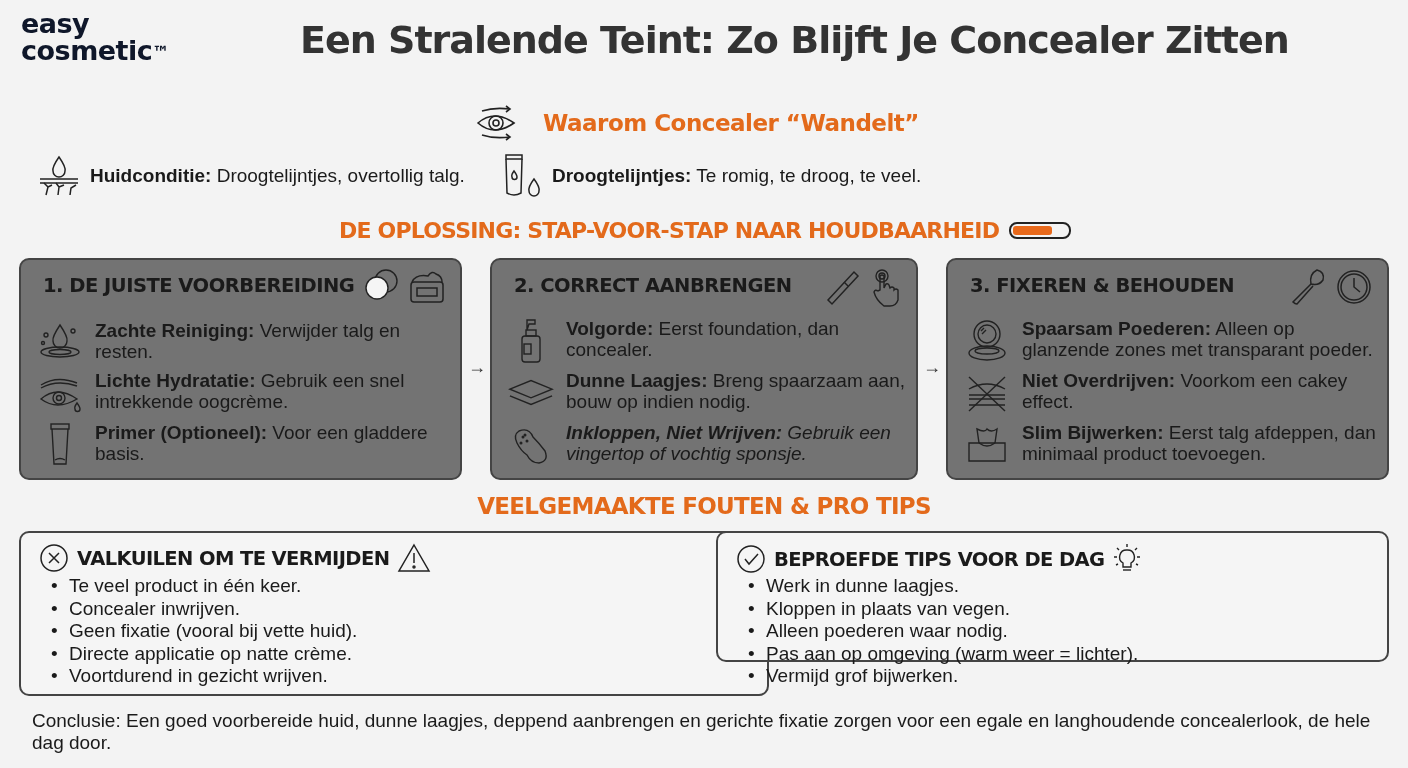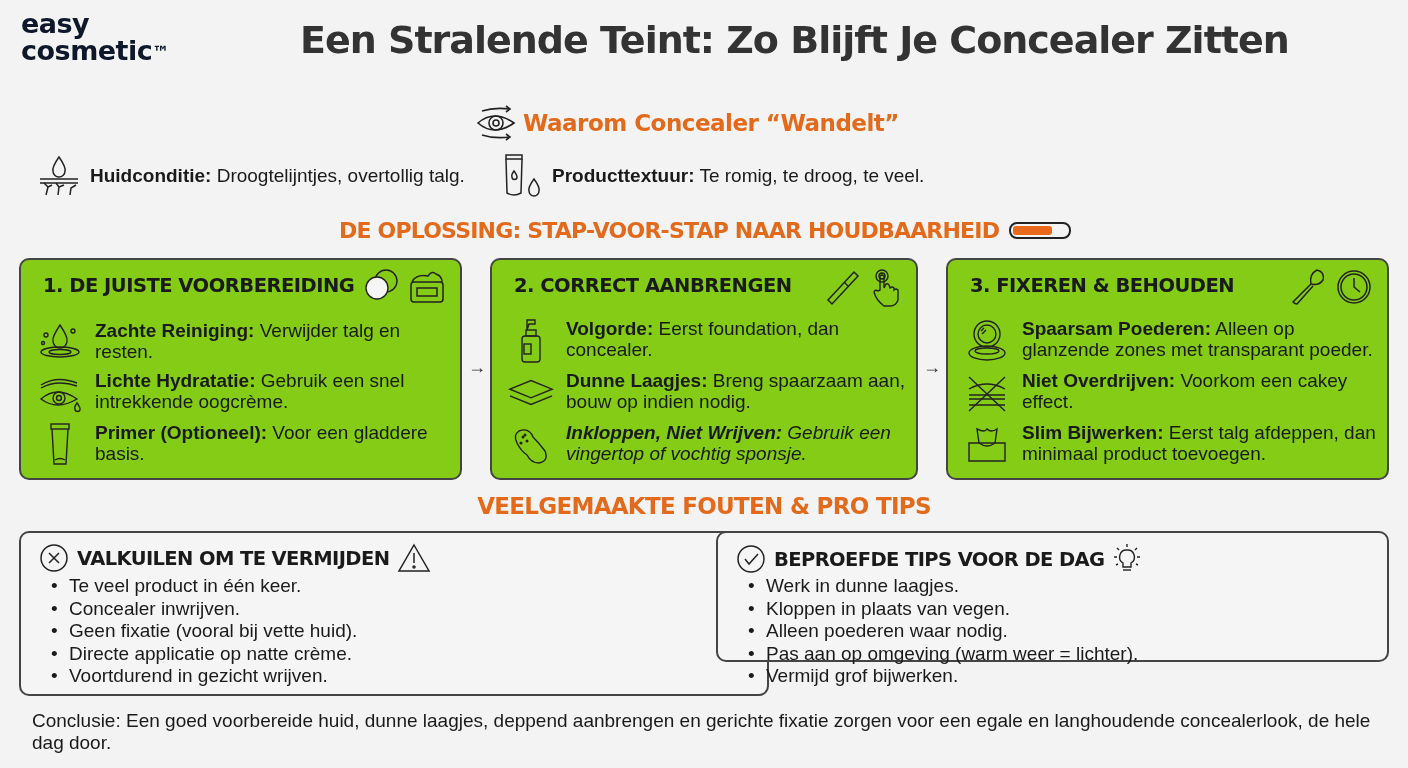--- a/index.html
+++ b/index.html
@@ -4,33 +4,33 @@
 <style>
   * { box-sizing: border-box; margin: 0; padding: 0; }
   html, body { width: 1408px; height: 768px; background: #f3f3f3; overflow: hidden; }
   body { font-family: "Liberation Sans", "DejaVu Sans", sans-serif; color: #1a1a1a; position: relative; }
 
   .logo { position: absolute; left: 21px; top: 10px; font-family: "DejaVu Sans", sans-serif; font-weight: bold; font-size: 27px; line-height: 27px; color: #0f172a; letter-spacing: -0.5px; }
   .logo .tm { font-size: 17px; vertical-align: top; position: relative; top: 2px; }
 
   .main-title { position: absolute; left: 300px; top: 18px; width: 1060px; font-family: "DejaVu Sans", sans-serif; font-weight: bold; font-size: 38px; color: #333; letter-spacing: -1px; white-space: nowrap; }
 
-  .why-title { position: absolute; left: 474px; top: 103px; display: flex; align-items: center; gap: 5px; }
+  .why-title { position: absolute; left: 474px; top: 103px; display: flex; align-items: center; gap: 25px; }
   .why-title span.t { font-family: "DejaVu Sans", sans-serif; font-weight: bold; font-size: 23px; color: #e36a1b; letter-spacing: -0.5px; }
 
   .causes { position: absolute; top: 153px; left: 36px; width: 1350px; height: 46px; }
   .cause { position: absolute; display: flex; align-items: center; gap: 8px; font-size: 19px; white-space: nowrap; }
   .cause b { font-weight: bold; }
 
   .solution-title { position: absolute; left: 339px; top: 218px; display: flex; align-items: center; gap: 10px; }
   .solution-title span.t { font-family: "DejaVu Sans", sans-serif; font-weight: bold; font-size: 22px; color: #e36a1b; letter-spacing: -0.8px; }
   .progress { width: 62px; height: 17px; border: 2px solid #222; border-radius: 8px; padding: 2px; }
   .progress .fill { height: 100%; width: 72%; background: #e8691b; border-radius: 3px; }
 
-  .card { position: absolute; border: 2px solid #444; border-radius: 10px; background: #84cc16; }
+  .card { position: absolute; border: 2px solid #444; border-radius: 10px; background: #737373; }
   .card-head { position: absolute; left: 22px; top: 14px; font-family: "DejaVu Sans", sans-serif; font-weight: bold; font-size: 19.5px; letter-spacing: -0.5px; white-space: nowrap; }
   .card-icons { position: absolute; top: 8px; right: 14px; display: flex; gap: 8px; }
   .step { position: absolute; left: 16px; display: flex; gap: 12px; align-items: flex-start; }
   .step .ic { width: 46px; height: 46px; flex: none; display: flex; align-items: center; justify-content: center; }
   .step .tx { font-size: 19px; line-height: 21px; }
   .step .tx b { font-weight: bold; }
 
   .arrow { position: absolute; font-size: 18px; color: #333; }
 
   .mistakes-title { position: absolute; left: 0; width: 1408px; top: 493px; text-align: center; font-family: "DejaVu Sans", sans-serif; font-weight: bold; font-size: 23px; color: #e36a1b; letter-spacing: -0.7px; }
@@ -86,21 +86,21 @@
   </div>
   <div class="cause" style="left:466px;top:0;">
     <span>
       <svg width="42" height="46" viewBox="0 0 42 46" fill="none" stroke="#222" stroke-width="1.5">
         <rect x="4" y="2" width="16" height="4"></rect>
           <path d="M4 6 L5 40 Q12 44 19 40 L20 6"></path>
         <path d="M12 18 Q9 22 10 24 A2.5 2.5 0 0 0 15 24 Q15 22 12 18 Z"></path>
         <path d="M32 26 Q26 34 27 38 A5 5 0 0 0 37 38 Q38 34 32 26 Z"></path>
       </svg>
     </span>
-    <span><b>Producttextuur:</b><span> Te romig, te droog, te veel.</span></span>
+    <span><b>Droogtelijntjes:</b><span> Te romig, te droog, te veel.</span></span>
   </div>
 </div>
 
 <div class="solution-title">
   <span class="t">DE OPLOSSING: STAP-VOOR-STAP NAAR HOUDBAARHEID</span>
   <div class="progress">
       <div class="fill"></div>
     </div>
 </div>
 

